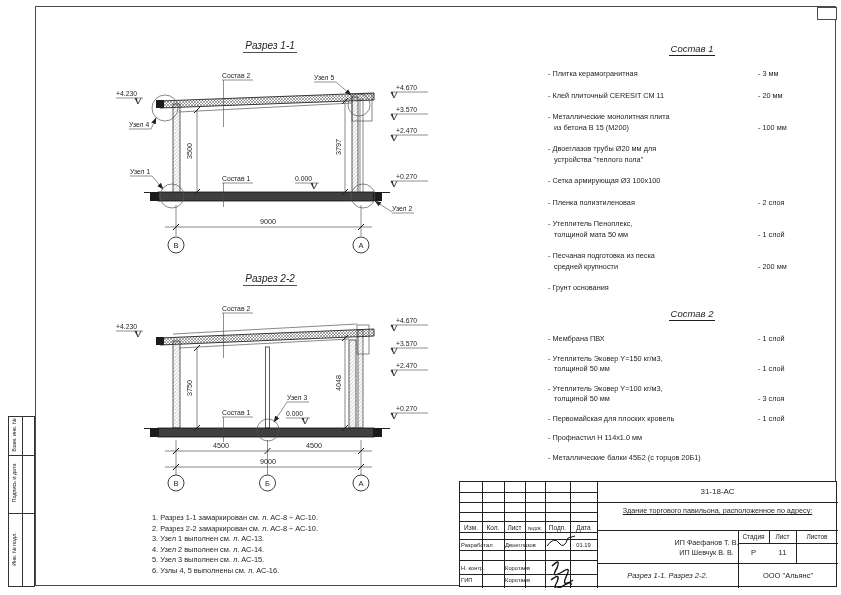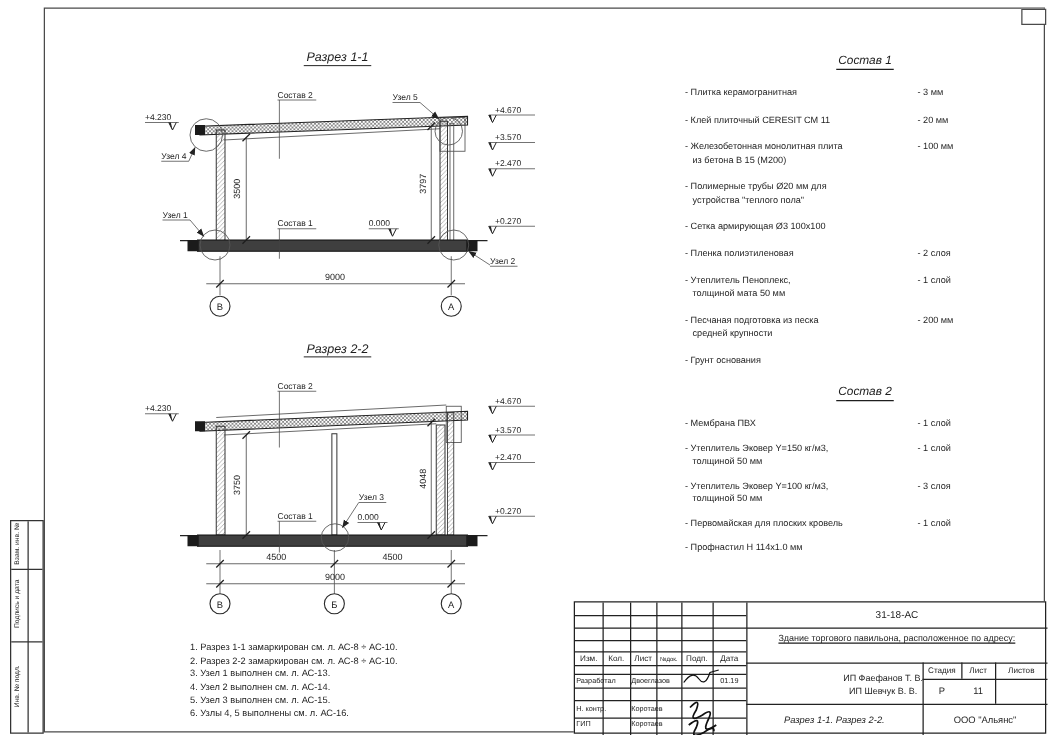--- a/index.html
+++ b/index.html
@@ -13,21 +13,21 @@
   .dim{font:7.2px "Liberation Sans",sans-serif;}
   .ax{font:7.5px "Liberation Sans",sans-serif;}
   .thin{stroke:#555;stroke-width:0.7;fill:none;}
   .med{stroke:#2b2b2b;stroke-width:0.9;fill:none;}
   .lead{stroke:#444;stroke-width:0.6;fill:none;}
   .tick{stroke:#1e1e1e;stroke-width:1;}
   
   .panel{position:absolute;width:288px;}
   .panel-title{text-align:center;margin-bottom:13px;}
   .panel-title span{display:inline-block;font:italic 9.5px "Liberation Sans",sans-serif;border-bottom:0.8px solid #1e1e1e;padding:0 2px 1px;}
-  .item{display:flex;margin-bottom:11px;}
+  .item{display:flex;align-items:flex-end;margin-bottom:11px;gap:24px;}
   .p2 .item{margin-bottom:9px;}
   .item .nm{width:186px;font:7.3px/10.5px "Liberation Sans",sans-serif;}
   .item .nm .l2{padding-left:6px;}
   .item .val{font:7.3px/10.5px "Liberation Sans",sans-serif;white-space:nowrap;}
   
   #notes{position:absolute;left:152px;top:513px;font:7.4px/10.6px "Liberation Sans",sans-serif;}
   
   #tb{position:absolute;left:459px;top:481px;width:378px;height:106px;border:1.4px solid #222;box-sizing:border-box;background:#fff;}
   #tb .vl,#tb .hl{position:absolute;background:#222;}
   #tb .vl{width:1px;}
@@ -260,28 +260,28 @@
         <div class="val">- 3 мм</div>
     </div>
     <div class="item">
       <div class="nm">
           <div>- Клей плиточный CERESIT СМ 11</div>
         </div>
         <div class="val">- 20 мм</div>
     </div>
     <div class="item">
       <div class="nm">
-          <div>- Железобетонная  монолитная плита</div>
+          <div>- Металлические  монолитная плита</div>
           <div class="l2">из бетона В 15 (М200)</div>
         </div>
         <div class="val">- 100 мм</div>
     </div>
     <div class="item">
       <div class="nm">
-          <div>- Полимерные трубы Ø20 мм для</div>
+          <div>- Двоеглазов трубы Ø20 мм для</div>
           <div class="l2">устройства "теплого пола"</div>
         </div>
         <div class="val"></div>
     </div>
     <div class="item">
       <div class="nm">
           <div>- Сетка армирующая Ø3 100х100</div>
         </div>
         <div class="val"></div>
     </div>
@@ -337,20 +337,26 @@
     </div>
     <div class="item">
       <div class="nm">
           <div>- Первомайская для плоских кровель</div>
         </div>
         <div class="val">- 1 слой</div>
     </div>
     <div class="item">
       <div class="nm">
           <div>- Профнастил Н 114х1.0 мм</div>
+        </div>
+        <div class="val"></div>
+    </div>
+    <div class="item">
+      <div class="nm" style="width:230px;">
+          <div>- Металлические балки 45Б2 (с торцов 20Б1)</div>
         </div>
         <div class="val"></div>
     </div>
   </div>
 
   <div id="notes">
     <div>1. Разрез 1-1 замаркирован см. л. АС-8 ÷ АС-10.</div>
     <div>2. Разрез 2-2 замаркирован см. л. АС-8 ÷ АС-10.</div>
     <div>3. Узел 1 выполнен см. л. АС-13.</div>
     <div>4. Узел 2 выполнен см. л. АС-14.</div>

